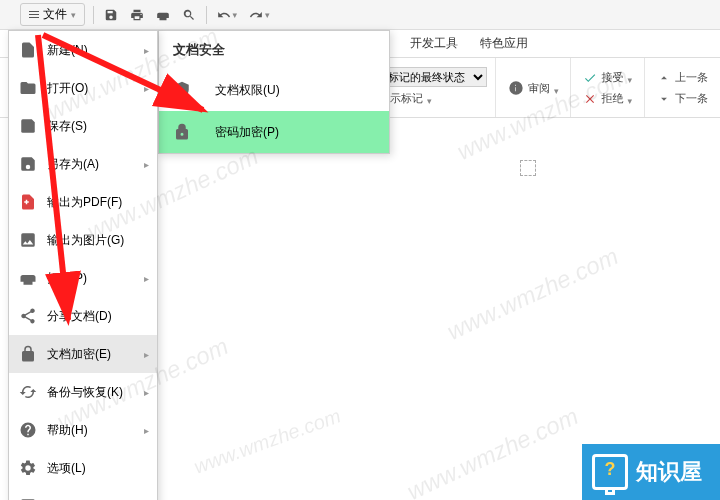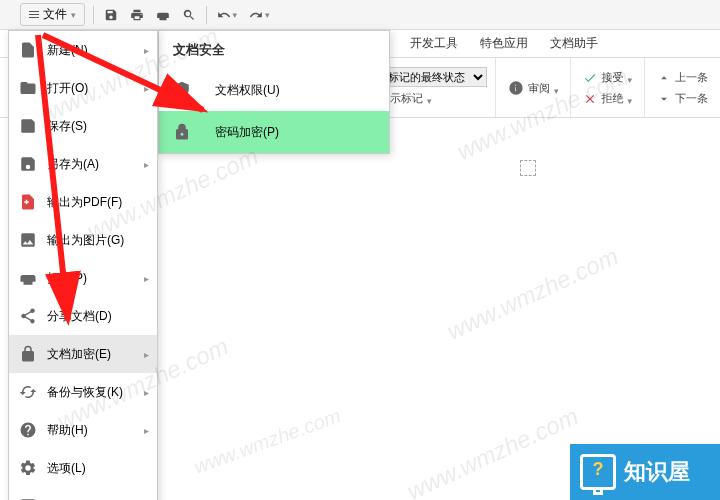--- a/index.html
+++ b/index.html
@@ -32,21 +32,21 @@
 .page-box { position: absolute; top: 42px; left: 100px; width: 16px; height: 16px; border: 1px dashed #aaa; }
 .watermark { position: absolute; color: rgba(0,0,0,0.08); font-size: 24px; font-style: italic; transform: rotate(-25deg); pointer-events: none; z-index: 50; }
 .wm1 { top: 60px; left: 40px; }
 .wm2 { top: 180px; left: 80px; }
 .wm3 { top: 370px; left: 50px; }
 .wm4 { top: 100px; left: 450px; }
 .wm5 { top: 280px; left: 440px; }
 .wm6 { top: 430px; left: 190px; font-size: 20px; transform: rotate(-20deg); }
 .wm7 { top: 440px; left: 400px;}
 .arrow-svg { position: absolute; top: 30px; left: 8px; z-index: 60; pointer-events: none; }
-.logo { position: absolute; right: 0; bottom: 0; width: 150px; height: 56px; background: #2b9cdb; display: flex; align-items: center; z-index: 40; }
+.logo { position: absolute; right: 0; bottom: 0; width: 138px; height: 56px; background: #2b9cdb; display: flex; align-items: center; z-index: 40; }
 .logo .monitor { width: 36px; height: 36px; border: 3px solid #fff; border-radius: 4px; margin: 0 8px 0 10px; position: relative; }
 .logo .monitor::after { content: "?"; color: #ffd24a; position: absolute; top: 2px; left: 50%; transform: translateX(-50%); font-size: 18px; font-weight: bold; }
 .logo .monitor .stand { position: absolute; bottom: -8px; left: 50%; transform: translateX(-50%); width: 10px; height: 5px; border: 3px solid #fff; border-top: none; }
 .logo-text { color: #fff; font-size: 22px; font-weight: bold; }
 </style>
 </head>
 <body>
 
 <div class="toolbar">
   <div class="menu-btn">
@@ -98,21 +98,20 @@
   <div class="tab">开始</div>
   <div class="tab">插入</div>
   <div class="tab">页面布局</div>
   <div class="tab">引用</div>
   <div class="tab active">审阅</div>
   <div class="tab">视图</div>
   <div class="tab">章节</div>
   <div class="tab">安全</div>
   <div class="tab">开发工具</div>
   <div class="tab">特色应用</div>
-  <div class="tab">文档助手</div>
 </div>
 
 <div class="ribbon">
   <div class="ribbon-group">
     <select class="dropdown-sel">
       <option>显示标记的最终状态</option>
     </select>
     <div class="ribbon-item">
       <svg width="14" height="14" viewBox="0 0 24 24" fill="#666">
           <path d="M3 17h18v2H3zm0-7h18v2H3zm0-7h18v2H3z"></path>

